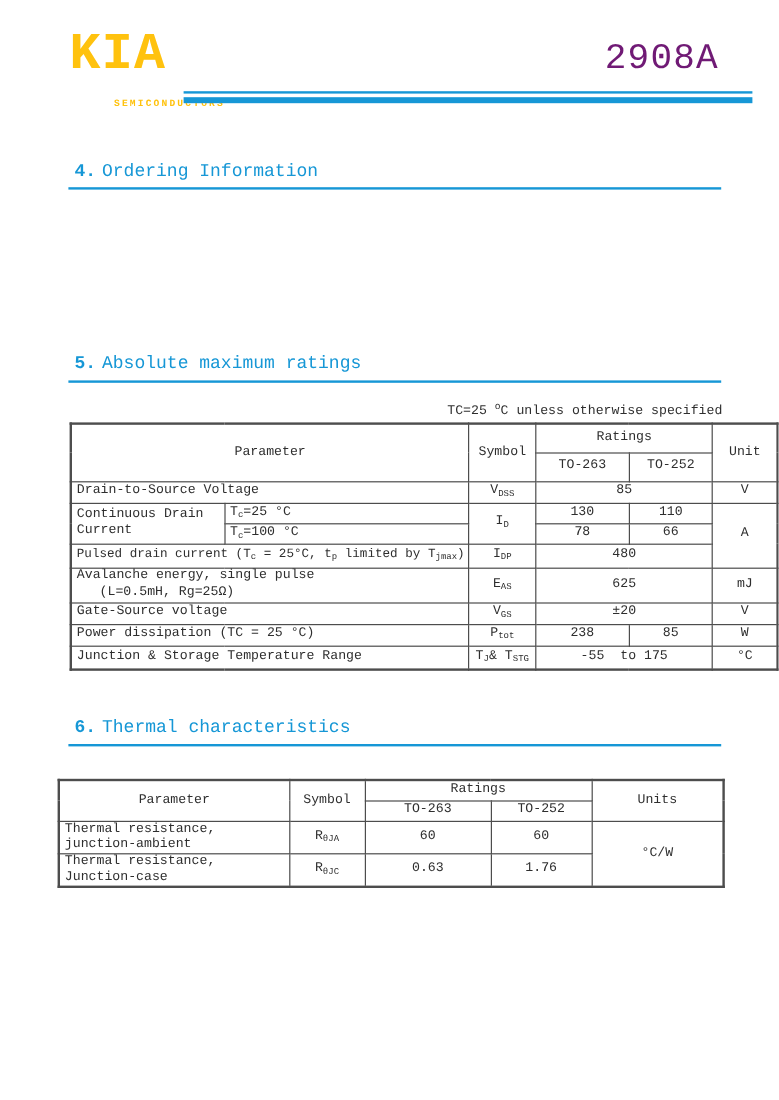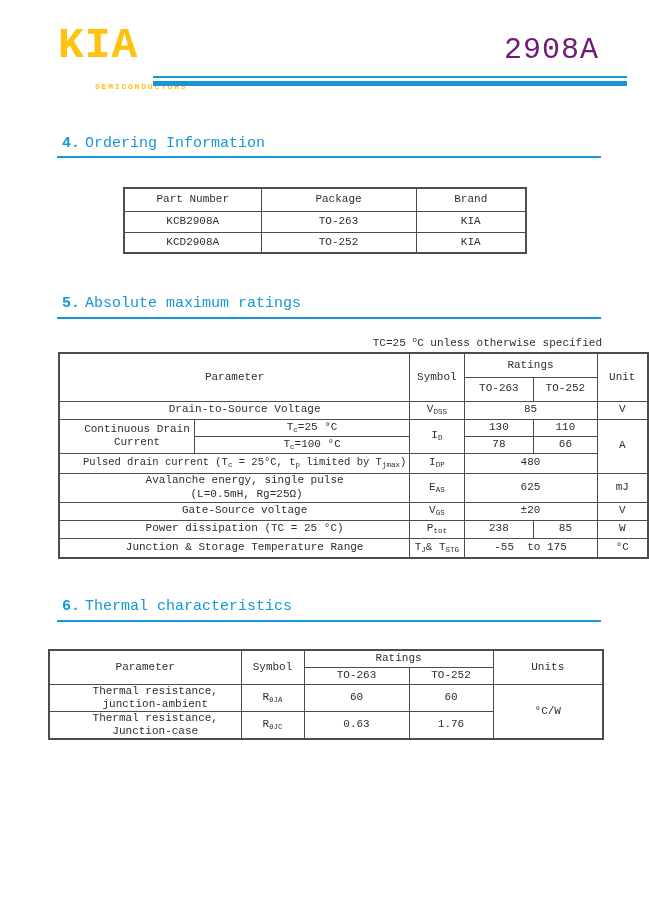--- a/index.html
+++ b/index.html
@@ -22,26 +22,26 @@
   
   .sec-title{position:absolute;left:62px;font-size:15px;color:#1697d6;}
   .sec-title .num{font-weight:bold;margin-right:5px;}
   .rule{position:absolute;left:57px;width:544px;height:2px;background:#1697d6;}
 
   
   table{position:absolute;border-collapse:collapse;table-layout:fixed;
         border:2px solid #4d4d4d;}
   td{border:1px solid #4d4d4d;font-size:11px;color:#2e2e2e;text-align:center;
      vertical-align:middle;padding:0 3px;line-height:1.2;}
-  td.pl{text-align:center;padding-left:23px;}
+  td.pl{text-align:left;padding-left:4px;}
   td.nw{white-space:nowrap;font-size:10.5px;}
   .sb{font-size:7.5px;vertical-align:-2px;}
   .note{position:absolute;right:47px;top:335px;font-size:11px;color:#2e2e2e;}
   .note sup{font-size:8px;vertical-align:4px;}
-  .line2{margin-left:4px;}
+  .line2{margin-left:19px;}
 
   
   .f-rule{position:absolute;left:57px;top:844px;width:487px;height:2px;background:#1697d6;}
   .f-page{position:absolute;left:283px;top:850px;width:70px;text-align:center;
           font-size:10.5px;font-weight:bold;color:#1697d6;}
   .f-rev{position:absolute;right:108px;top:850px;font-size:12px;font-weight:bold;
          color:#1697d6;}
 </style>
 </head>
 <body>
@@ -52,44 +52,20 @@
   <div class="logo-tag">SEMICONDUCTORS</div>
   <div class="partnum">2908A</div>
   <div class="hline thin"></div>
   <div class="hline thick"></div>
 
   <div class="sec-title" style="top:135px;">
     <span class="num">4.</span><span>Ordering Information</span>
   </div>
   <div class="rule" style="top:156px;"></div>
 
-  <table style="left:123px;top:187px;">
-    <colgroup>
-        <col style="width:137px">
-        <col style="width:155px">
-        <col style="width:110px">
-      </colgroup>
-    <tbody>
-        <tr style="height:23px;">
-      <td>Part Number</td>
-      <td>Package</td>
-      <td>Brand</td>
-    </tr>
-    <tr style="height:21px;">
-      <td>KCB2908A</td>
-      <td>TO-263</td>
-      <td>KIA</td>
-    </tr>
-    <tr style="height:21px;">
-      <td>KCD2908A</td>
-      <td>TO-252</td>
-      <td>KIA</td>
-    </tr>
-  </tbody>
-    </table>
 
   <div class="sec-title" style="top:295px;">
     <span class="num">5.</span><span>Absolute maximum ratings</span>
   </div>
   <div class="rule" style="top:317px;"></div>
 
   <div class="note"><span>TC=25&nbsp;</span><sup>o</sup><span>C unless otherwise specified</span></div>
 
   <table style="left:58px;top:352px;">
     <colgroup>

